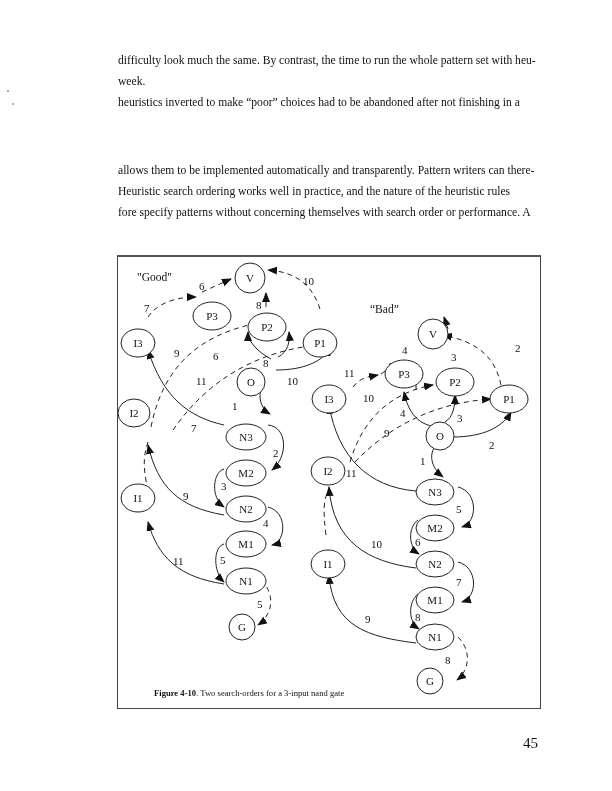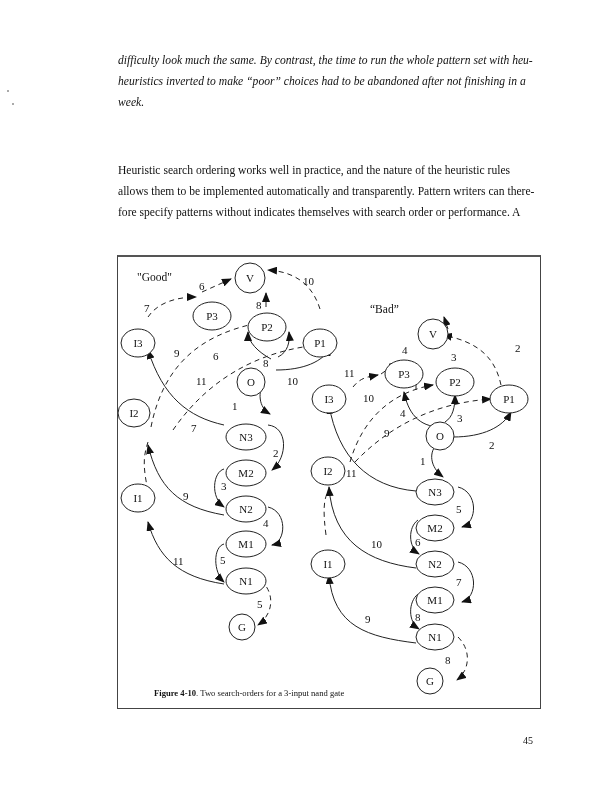--- a/index.html
+++ b/index.html
@@ -1,45 +1,45 @@
 <!DOCTYPE html>
 <html><head>
 <meta charset="utf-8">
 <style>
   html, body { margin: 0; padding: 0; background: #ffffff; }
   body { width: 612px; height: 791px; position: relative; overflow: hidden;
          font-family: "Liberation Serif", serif; color: #111; }
   .para { position: absolute; left: 118px; width: 420px; font-size: 11.6px; line-height: 21px; }
   .para .ln { display: block; white-space: nowrap; }
-  #p1 { top: 50px; font-style: italic; }
+  #p1 { top: 50px; }
   #p2 { top: 160px; }
   .figure { position: absolute; left: 117px; top: 255px; width: 424px; height: 454px;
             border: 1px solid #444; border-top: 2px solid #555; box-sizing: border-box; }
   .figure svg { position: absolute; left: 0; top: 0; }
   .caption { position: absolute; left: 36px; top: 431px; font-size: 8.6px; white-space: nowrap; }
   .caption b { font-weight: bold; }
-  .pageno { position: absolute; left: 523px; top: 735px; font-size: 10px; text-align: right; }
+  .pageno { position: absolute; left: 523px; top: 735px; font-size: 15px; text-align: right; }
   .node-label { font-family: "Liberation Serif", serif; font-size: 11px; }
   .edge-label { font-family: "Liberation Serif", serif; font-size: 11px; }
   .title-label { font-family: "Liberation Serif", serif; font-size: 11.5px; }
   .speck { position: absolute; width: 2px; height: 2px; background: #aaa; }
 </style>
 </head>
 <body>
 
 <div class="para" id="p1">
   <span class="ln">difficulty look much the same. By contrast, the time to run the whole pattern set with heu-</span>
+  <span class="ln">week.</span>
   <span class="ln">heuristics inverted to make “poor” choices had to be abandoned after not finishing in a</span>
-  <span class="ln">week.</span>
 </div>
 
 <div class="para" id="p2">
+  <span class="ln">allows them to be implemented automatically and transparently. Pattern writers can there-</span>
   <span class="ln">Heuristic search ordering works well in practice, and the nature of the heuristic rules</span>
-  <span class="ln">allows them to be implemented automatically and transparently. Pattern writers can there-</span>
-  <span class="ln">fore specify patterns without indicates themselves with search order or performance. A</span>
+  <span class="ln">fore specify patterns without concerning themselves with search order or performance. A</span>
 </div>
 
 <div class="speck" style="left:7px;top:90px;"></div>
 <div class="speck" style="left:12px;top:103px;"></div>
 
 <div class="figure">
   <svg width="424" height="454" viewBox="0 0 424 454">
     <defs>
       <marker id="ah" markerWidth="10" markerHeight="8" refX="9" refY="4" orient="auto" markerUnits="userSpaceOnUse">
         <path d="M0,0 L10,4 L0,8 Z" fill="#111"></path>

